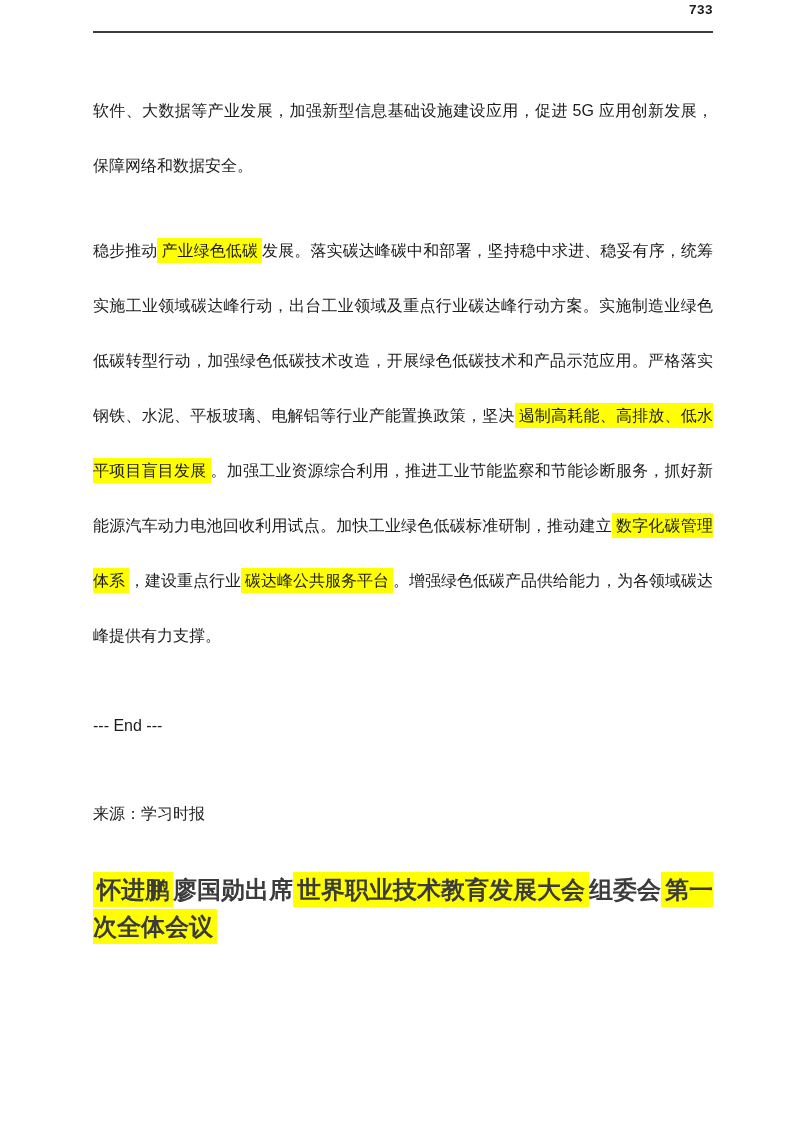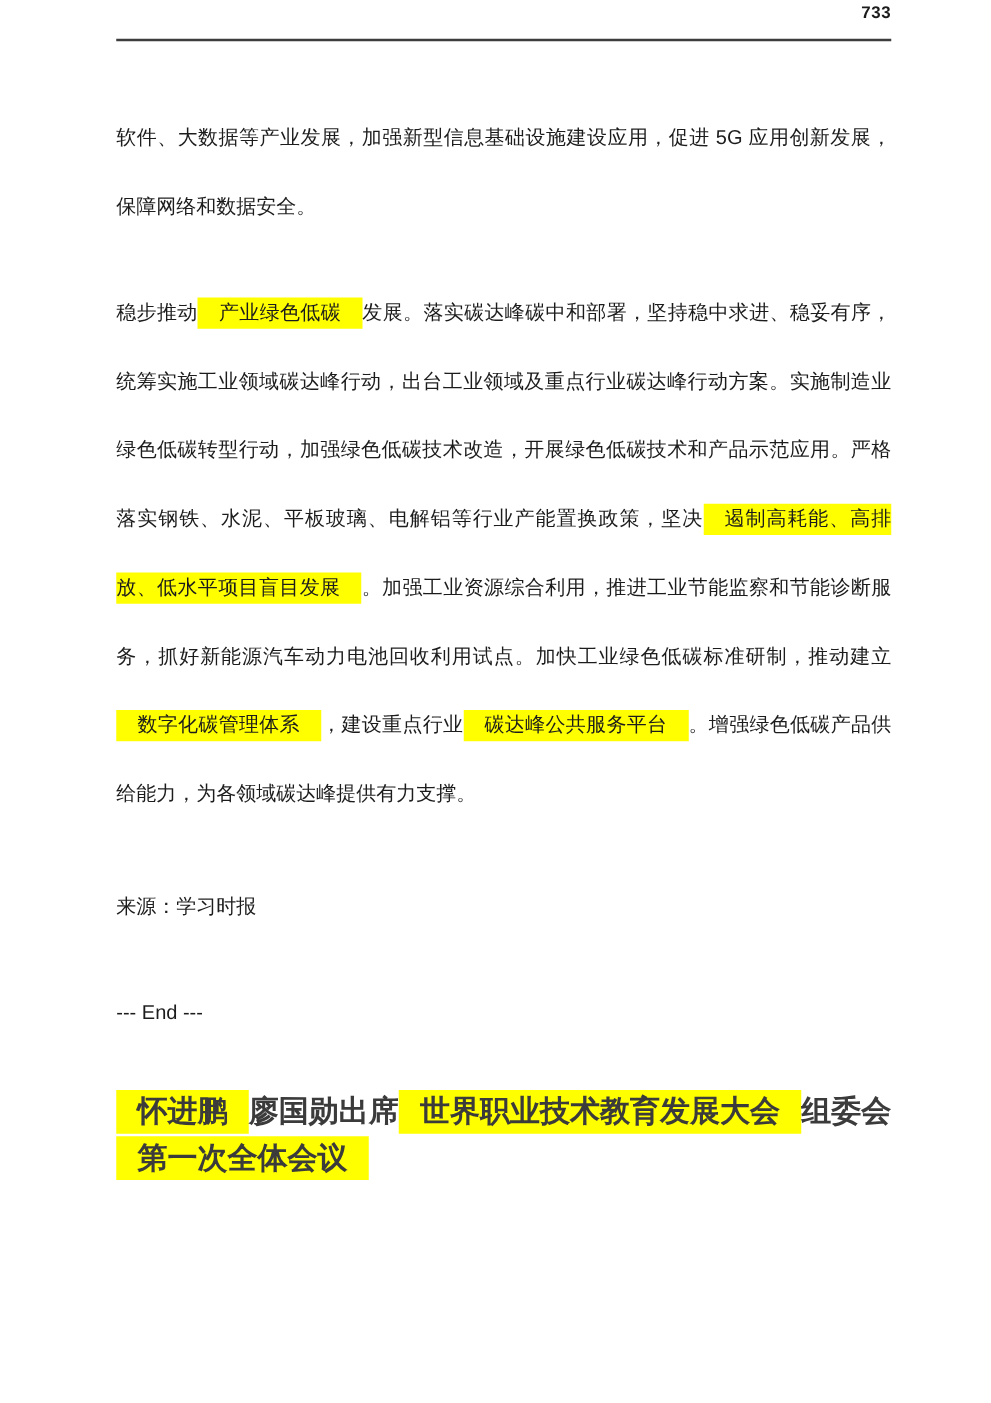--- a/index.html
+++ b/index.html
@@ -53,40 +53,40 @@
     text-align: justify;
     margin: 0 0 33px 0;
   }
   .para-meeting {
     font-size: 16.5px;
     line-height: 29px;
     color: var(--web-text, #4a4a4a);
     text-align: justify;
     margin: 0;
   }
-  .hl { background: var(--highlight, #ffff00); padding: 4px 17px; }
+  .hl { background: var(--highlight, #ffff00); padding: 4px 4px; }
   .b  { font-weight: 400; }
 </style>
 </head>
 <body>
 
 <div class="page">
 
   <div>
     <span class="page-number">733</span>
     <div class="header-rule"></div>
   </div>
 
   <div class="content">
 
     <p class="body-para para-digital"><span>软件、大数据等产业发展，加强新型信息基础设施建设应用，促进 5G 应用创新发展，保障网络和数据安全。</span></p>
 
     <p class="body-para para-green"><span class="b">稳步推动</span><span class="hl b">产业绿色低碳</span><span class="b">发展。</span><span>落实碳达峰碳中和部署，坚持稳中求进、稳妥有序，统筹实施工业领域碳达峰行动，出台工业领域及重点行业碳达峰行动方案。实施制造业绿色低碳转型行动，加强绿色低碳技术改造，开展绿色低碳技术和产品示范应用。严格落实钢铁、水泥、平板玻璃、电解铝等行业产能置换政策，坚决</span><span class="hl">遏制高耗能、高排放、低水平项目盲目发展</span><span>。加强工业资源综合利用，推进工业节能监察和节能诊断服务，抓好新能源汽车动力电池回收利用试点。加快工业绿色低碳标准研制，推动建立</span><span class="hl">数字化碳管理体系</span><span>，建设重点行业</span><span class="hl">碳达峰公共服务平台</span><span>。增强绿色低碳产品供给能力，为各领域碳达峰提供有力支撑。</span></p>
 
+    <p class="body-para end-marker">--- End ---</p>
+
     <p class="body-para source-line">来源：学习时报</p>
-
-    <p class="body-para end-marker">--- End ---</p>
 
     <h2 class="article-heading"><span class="hl">怀进鹏</span><span>廖国勋出席</span><span class="hl">世界职业技术教育发展大会</span><span>组委会</span><span class="hl">第一次全体会议</span></h2>
 
 
   </div>
 </div>
 
 </body></html>

